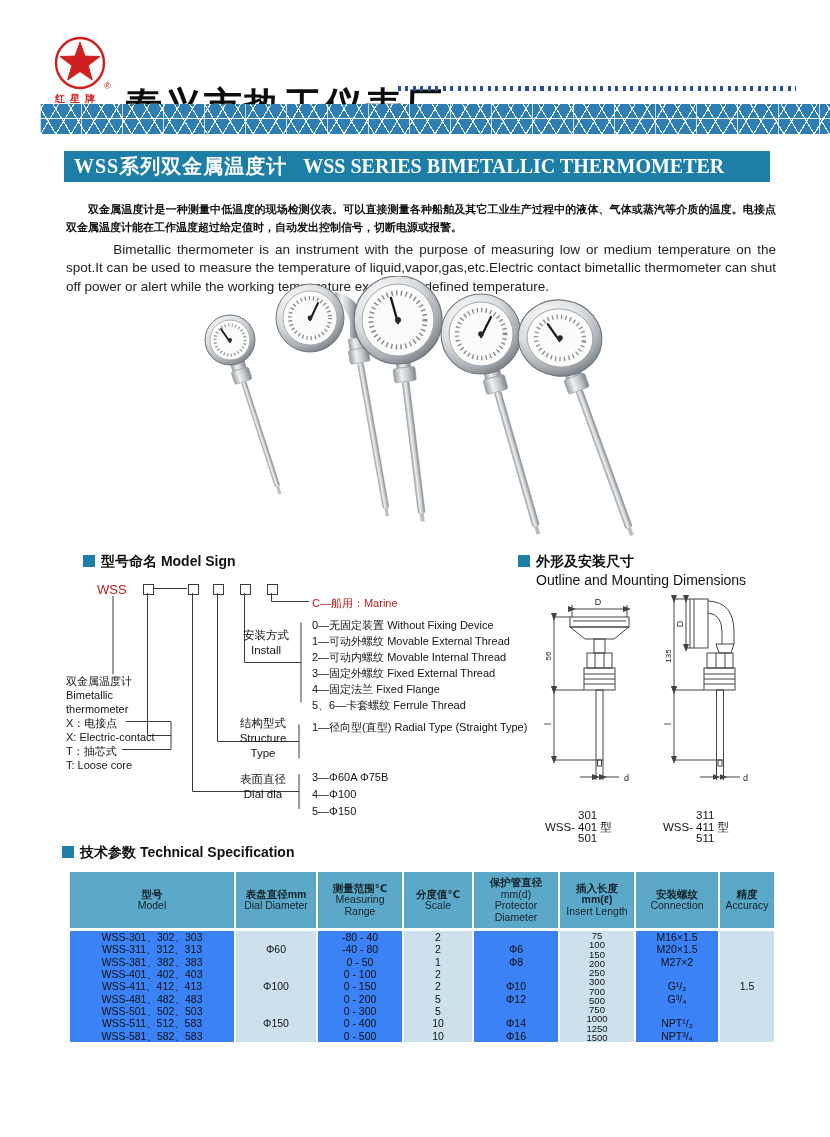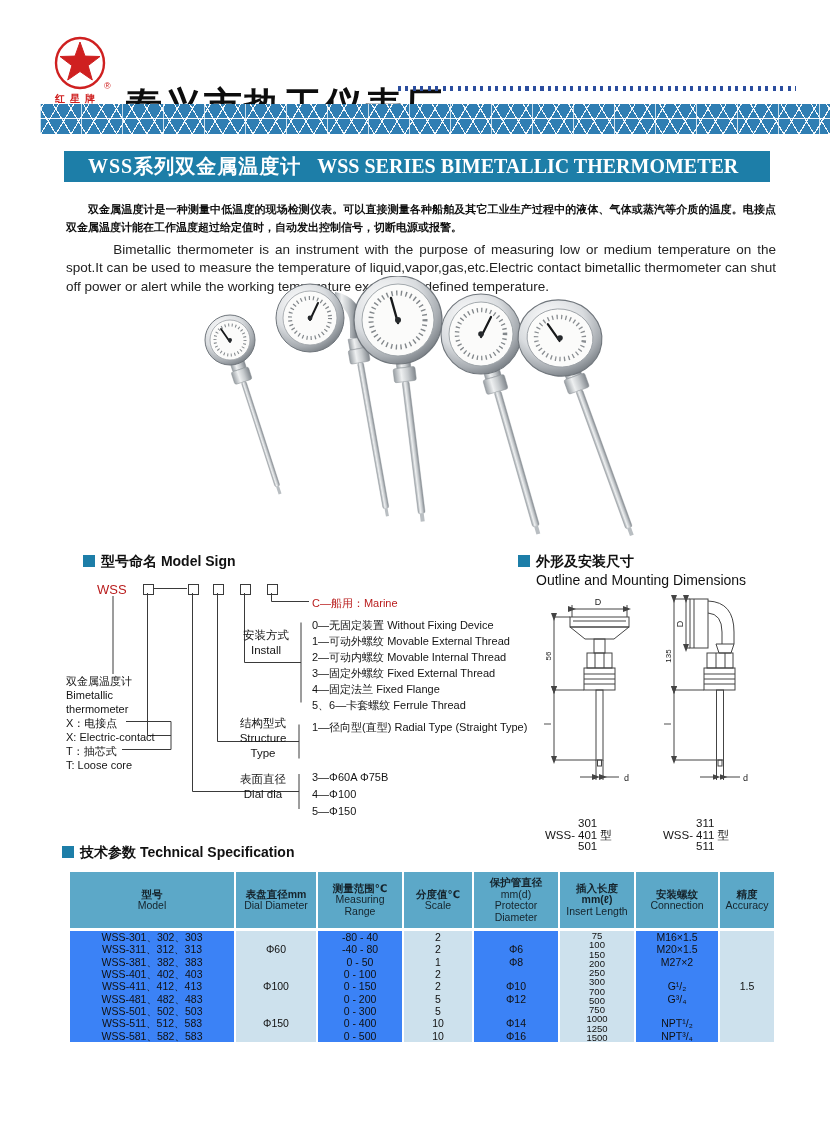--- a/index.html
+++ b/index.html
@@ -12,42 +12,42 @@
   .leader{position:absolute;left:398px;top:86px;width:398px;height:5px;
           background:repeating-linear-gradient(90deg,#2b4d9e 0 3px,transparent 3px 7.5px)}
   .lattice{position:absolute;left:40px;top:104px;width:790px;height:30px;background-color:#2f7eb3;
      background-image:
        repeating-linear-gradient(59deg, rgba(255,255,255,.95) 0 1.1px, transparent 1.1px 13px),
        repeating-linear-gradient(-59deg, rgba(255,255,255,.95) 0 1.1px, transparent 1.1px 13px),
        linear-gradient(to bottom, transparent 0 14px, rgba(255,255,255,.95) 14px 15.2px, transparent 15.2px 100%),
        repeating-linear-gradient(90deg, rgba(255,255,255,.75) 0 1px, transparent 1px 41px)}
   
   .title-bar{position:absolute;left:64px;top:151px;width:706px;height:31px;background:#1d7ea8;color:#fff;
-             display:flex;align-items:center;padding-left:24px;box-sizing:border-box;
+             display:flex;align-items:center;padding-left:10px;box-sizing:border-box;
              font-family:"Liberation Serif","DejaVu Serif",serif;font-weight:bold;font-size:20px;white-space:nowrap}
   .title-bar .zh{margin-right:16px;letter-spacing:1px}
   
   .intro-zh{position:absolute;left:66px;top:189px;width:710px;font-size:11px;line-height:18px;
             font-weight:bold;text-align:justify;text-indent:2em;color:#101010}
   .intro-en{position:absolute;left:66px;top:227px;width:710px;font-size:13.5px;line-height:18.5px;
             text-align:justify;text-indent:3.5em;color:#222}
   
   .sec-head{position:absolute;font-size:14px;font-weight:bold;white-space:nowrap;color:#111}
   .sq{display:inline-block;width:12px;height:12px;background:#1d7ea8;margin-right:6px;vertical-align:-1px}
   
   .ms-txt{position:absolute;font-size:11px;white-space:nowrap;color:#b91c1c}
   .ms-list{position:absolute;font-size:11px;white-space:nowrap;color:#141414}
   .ms-list.i16 div{height:16px;line-height:16px}
   .ms-list.i17 div{height:17px;line-height:17px}
   .ms-lbl{position:absolute;text-align:center;font-size:11.5px;color:#141414;line-height:15px}
   .digit-box{position:absolute;width:9px;height:9px;border:1px solid #3a3a3a;background:#fff}
   .ms-left{position:absolute;left:66px;top:674px;font-size:11px;line-height:14px;color:#141414;white-space:nowrap}
   
   .od-cap{position:absolute;display:flex;align-items:center;font-size:11.5px;color:#141414}
-  .od-cap .stack{line-height:11.5px;text-align:left;margin:16px 3px}
+  .od-cap .stack{line-height:11.5px;text-align:left;margin:8px 3px}
   
   table.spec{position:absolute;left:68px;top:872px;width:708px;border-collapse:separate;border-spacing:2px 0;table-layout:fixed}
   table.spec th{background:#5ca8c8;color:#15232b;font-size:10.5px;line-height:11.5px;font-weight:bold;
                 height:54px;vertical-align:middle;padding:1px 1px;border-bottom:3px solid #fff;text-align:center}
   table.spec th .en{font-weight:normal}
   table.spec td{font-size:10.5px;line-height:12.3px;height:12.3px;text-align:center;padding:0;vertical-align:middle;color:#101010}
   td.g{background:#3b82f6} td.b{background:#cde1ed}
   td.ins div{line-height:9.25px;font-size:9.5px}
   td.acc{vertical-align:top;padding-top:13px}
   svg text{font-family:"Liberation Sans","DejaVu Sans",sans-serif}

